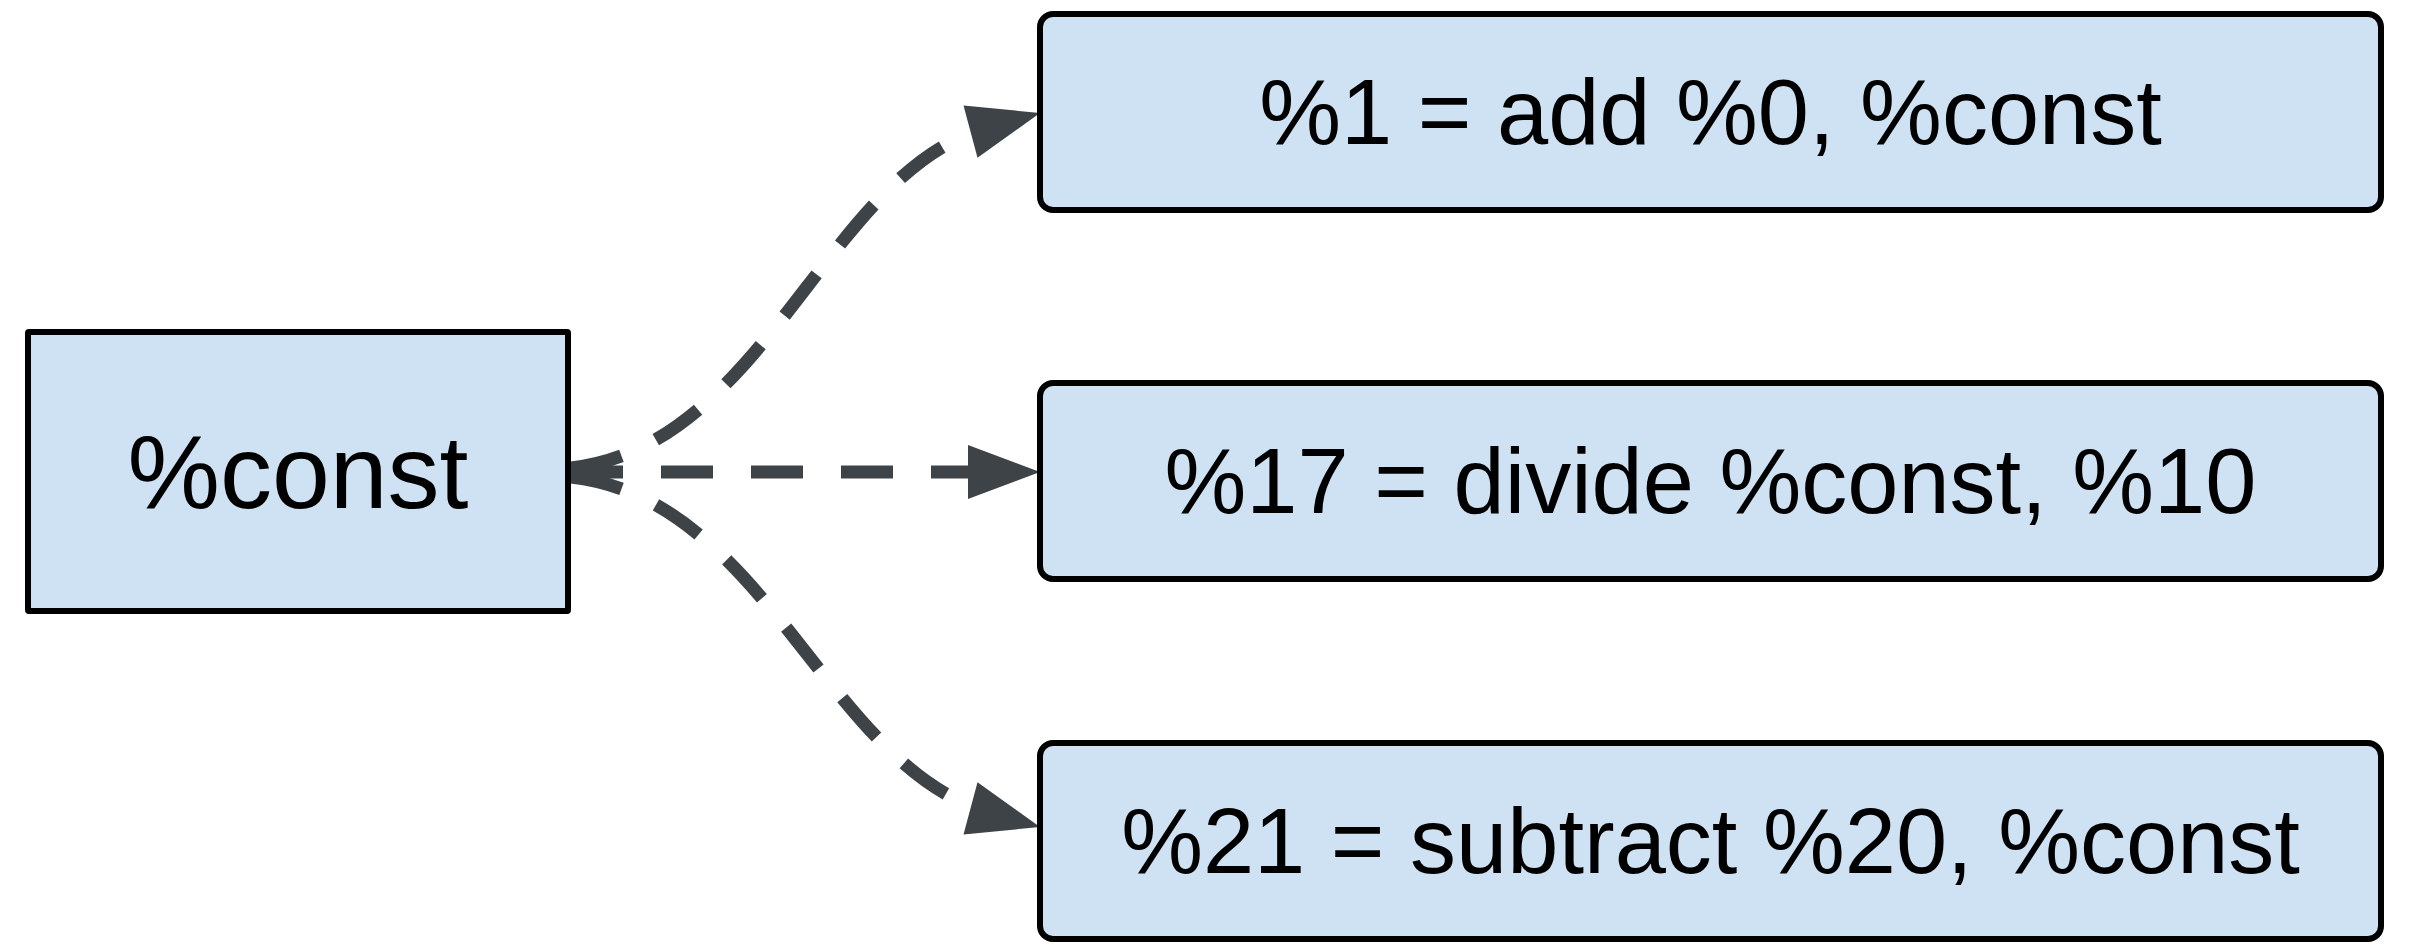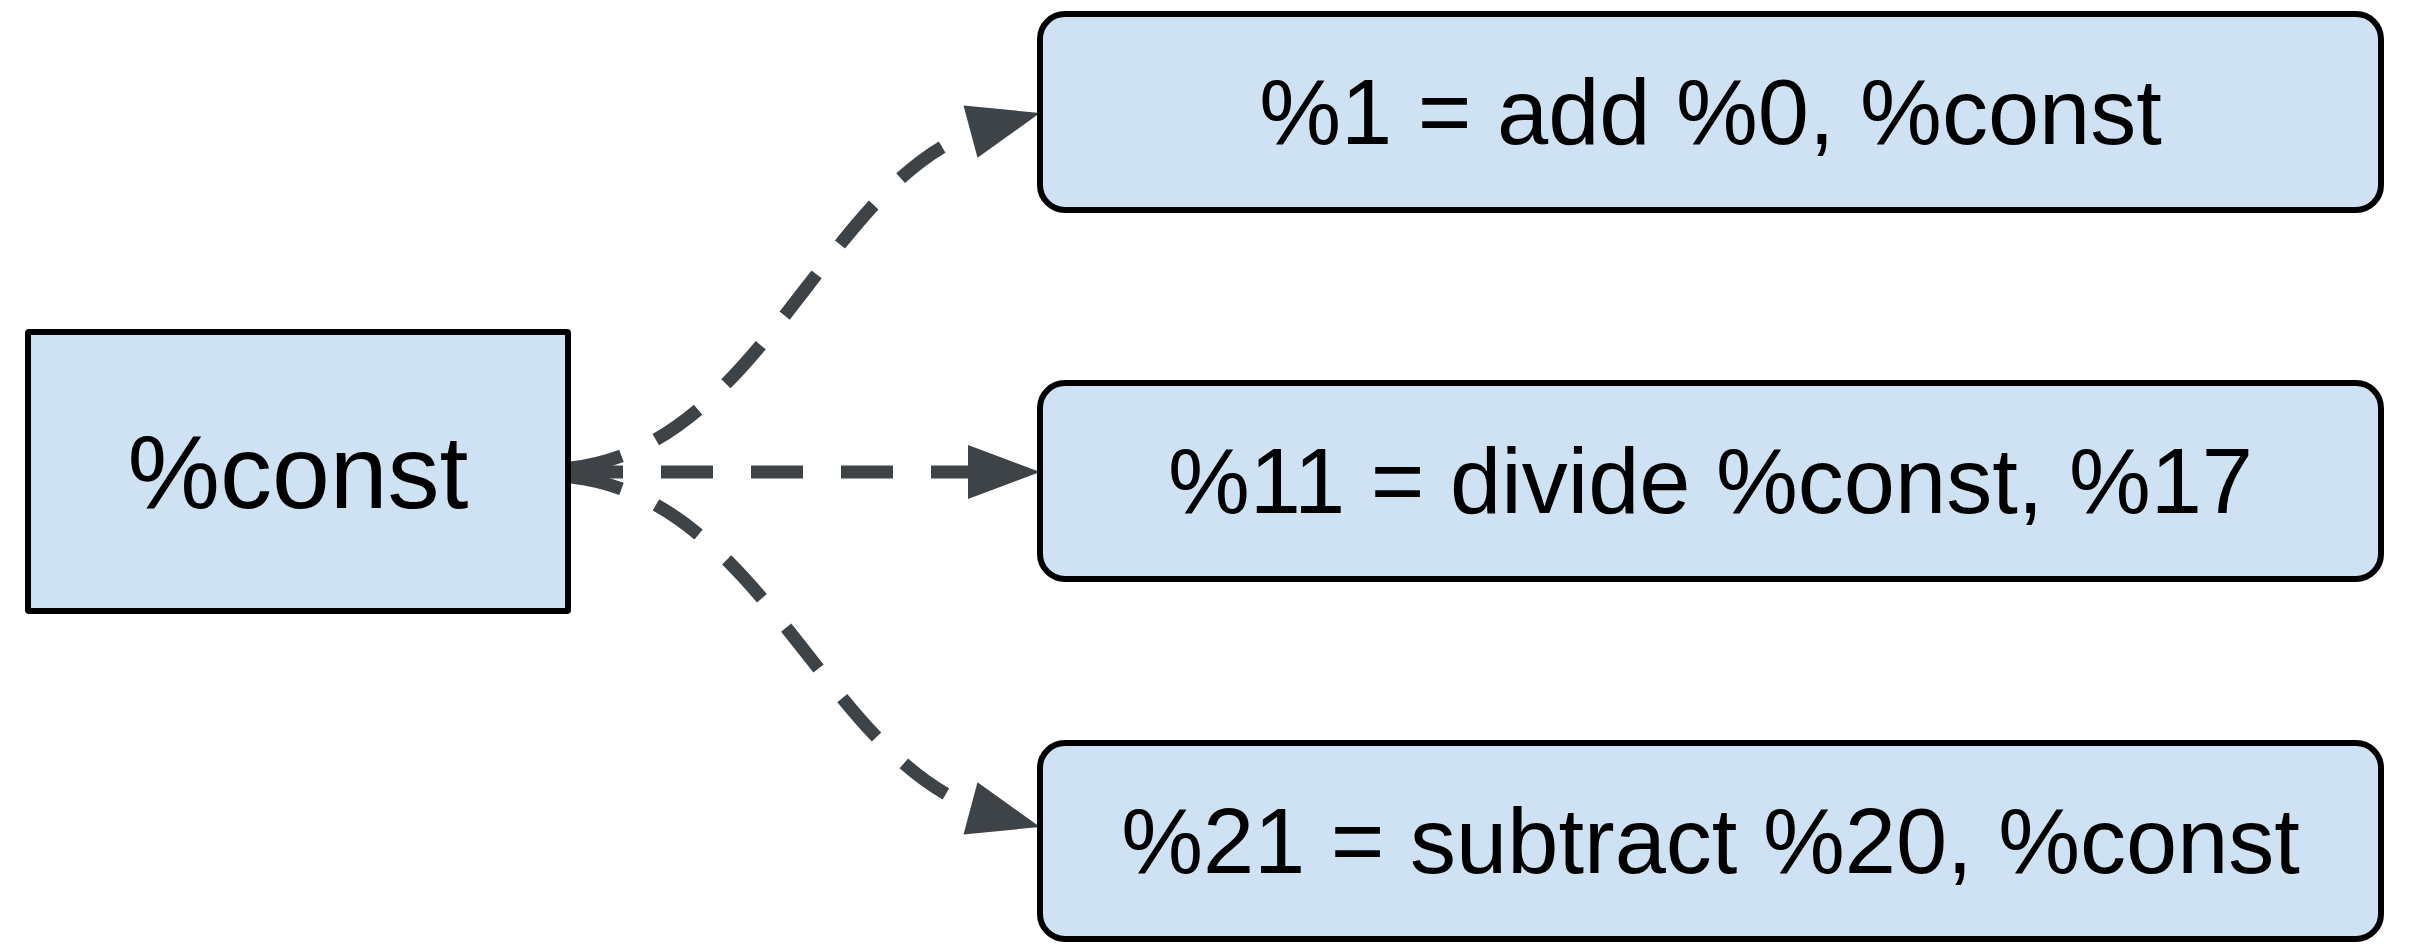--- a/index.html
+++ b/index.html
@@ -41,21 +41,21 @@
     top: 329px;
     width: 546px;
     height: 285px;
     border-radius: 4px;
     font-size: 104px;
   }
   .node--target {
     left: 1037px;
     width: 1347px;
     height: 202px;
-    border-radius: 28px;
+    border-radius: 16px;
     font-size: 92px;
   }
   .node--target-0 { top: 11px; }
   .node--target-1 { top: 380px; }
   .node--target-2 { top: 740px; }
   .edge-path {
     fill: none;
     stroke-width: 13px;
     stroke-dasharray: 52 38;
     stroke-linecap: butt;
@@ -80,20 +80,20 @@
 
   <div class="node node--source">
     <span>%const</span>
   </div>
 
   <div class="node node--target node--target-0">
     <span>%1 = add %0, %const</span>
   </div>
 
   <div class="node node--target node--target-1">
-    <span>%11 = divide %const, %17</span>
+    <span>%17 = divide %const, %10</span>
   </div>
 
   <div class="node node--target node--target-2">
     <span>%21 = subtract %20, %const</span>
   </div>
 
 </div>
 
 </body></html>

